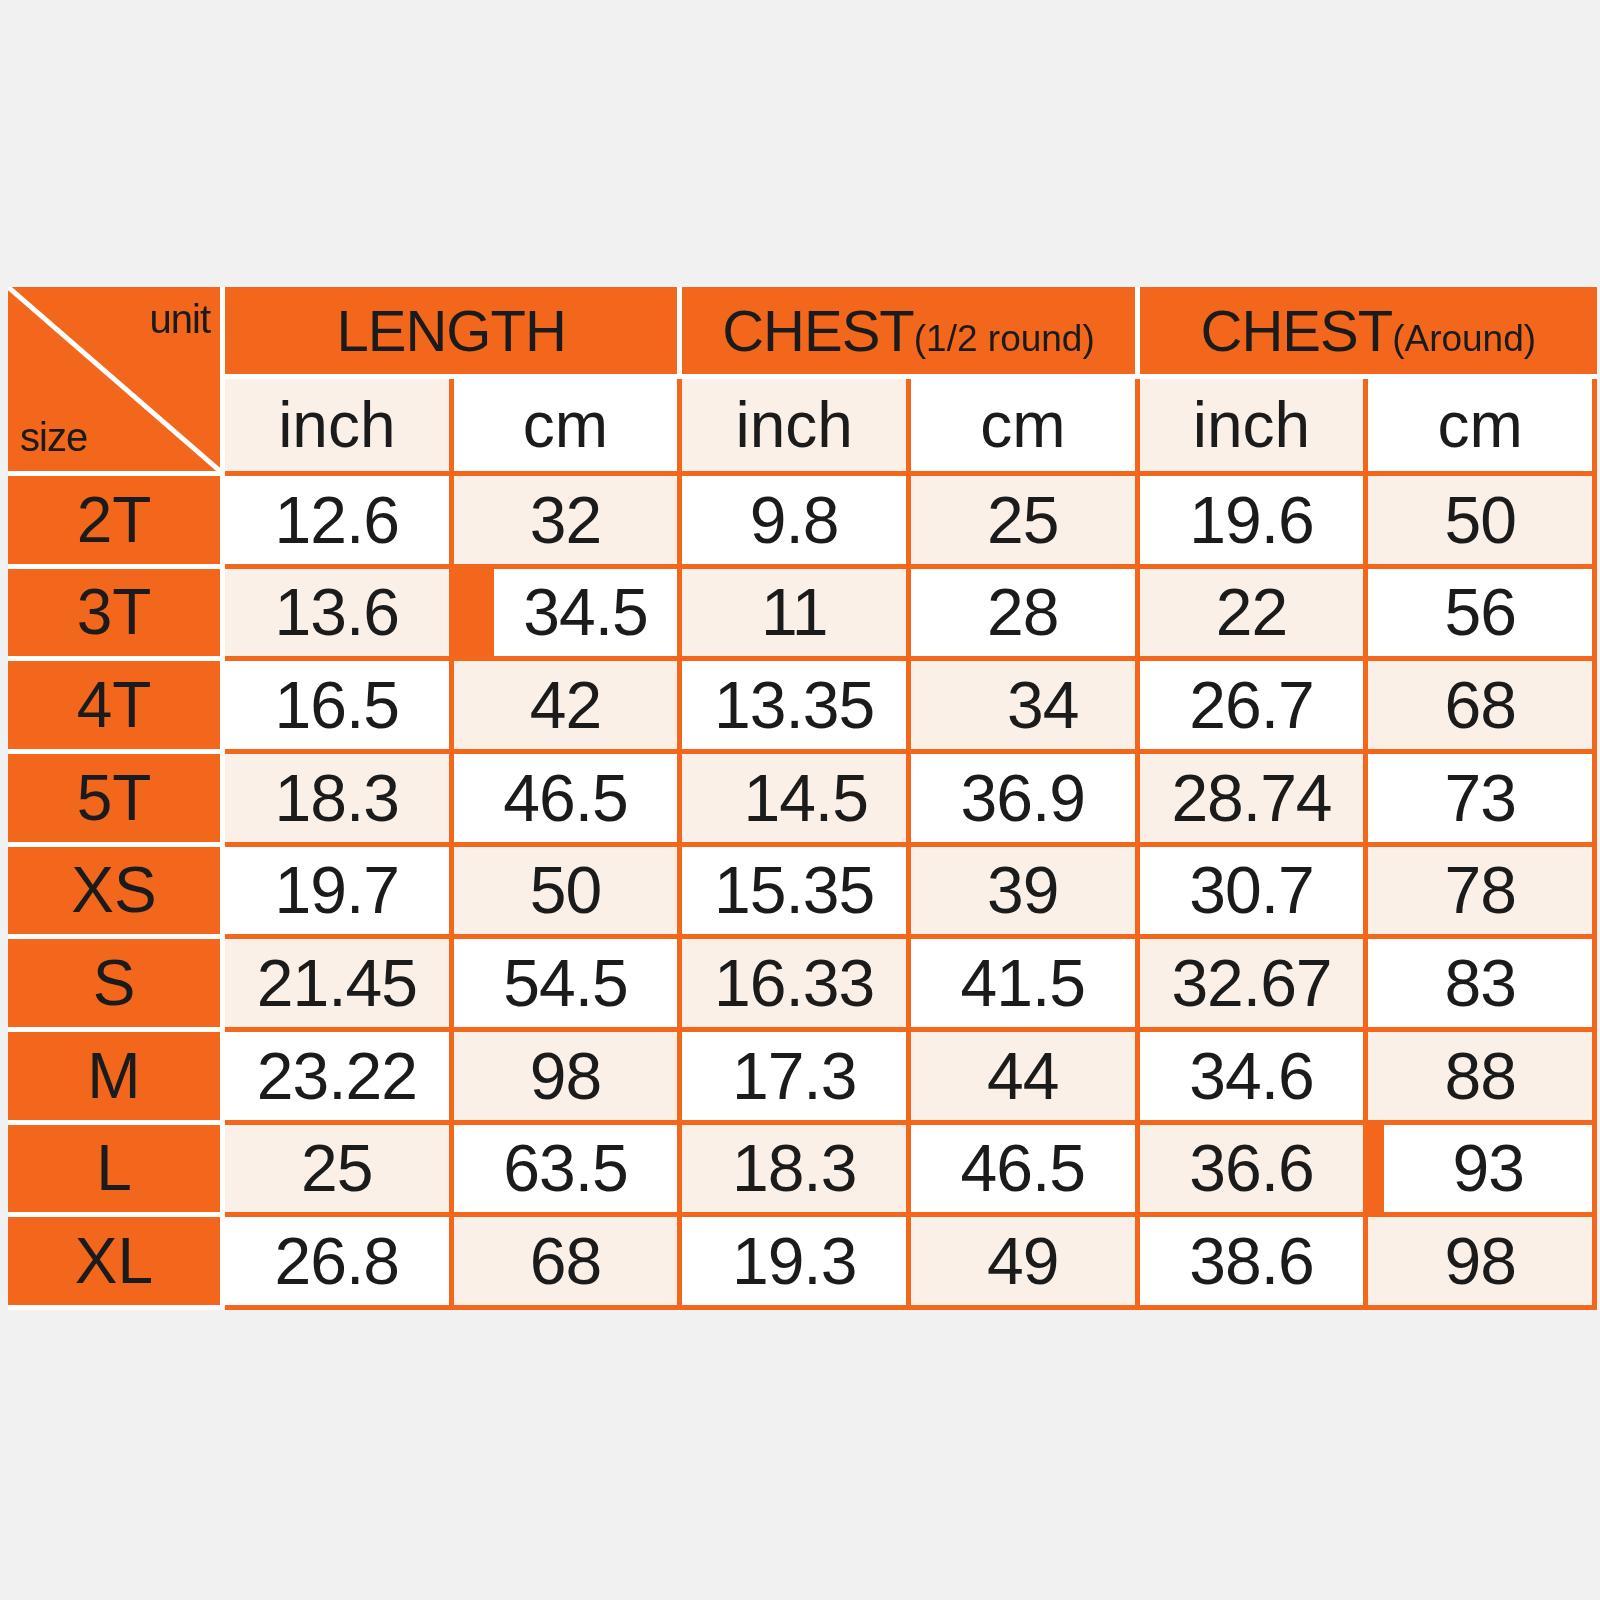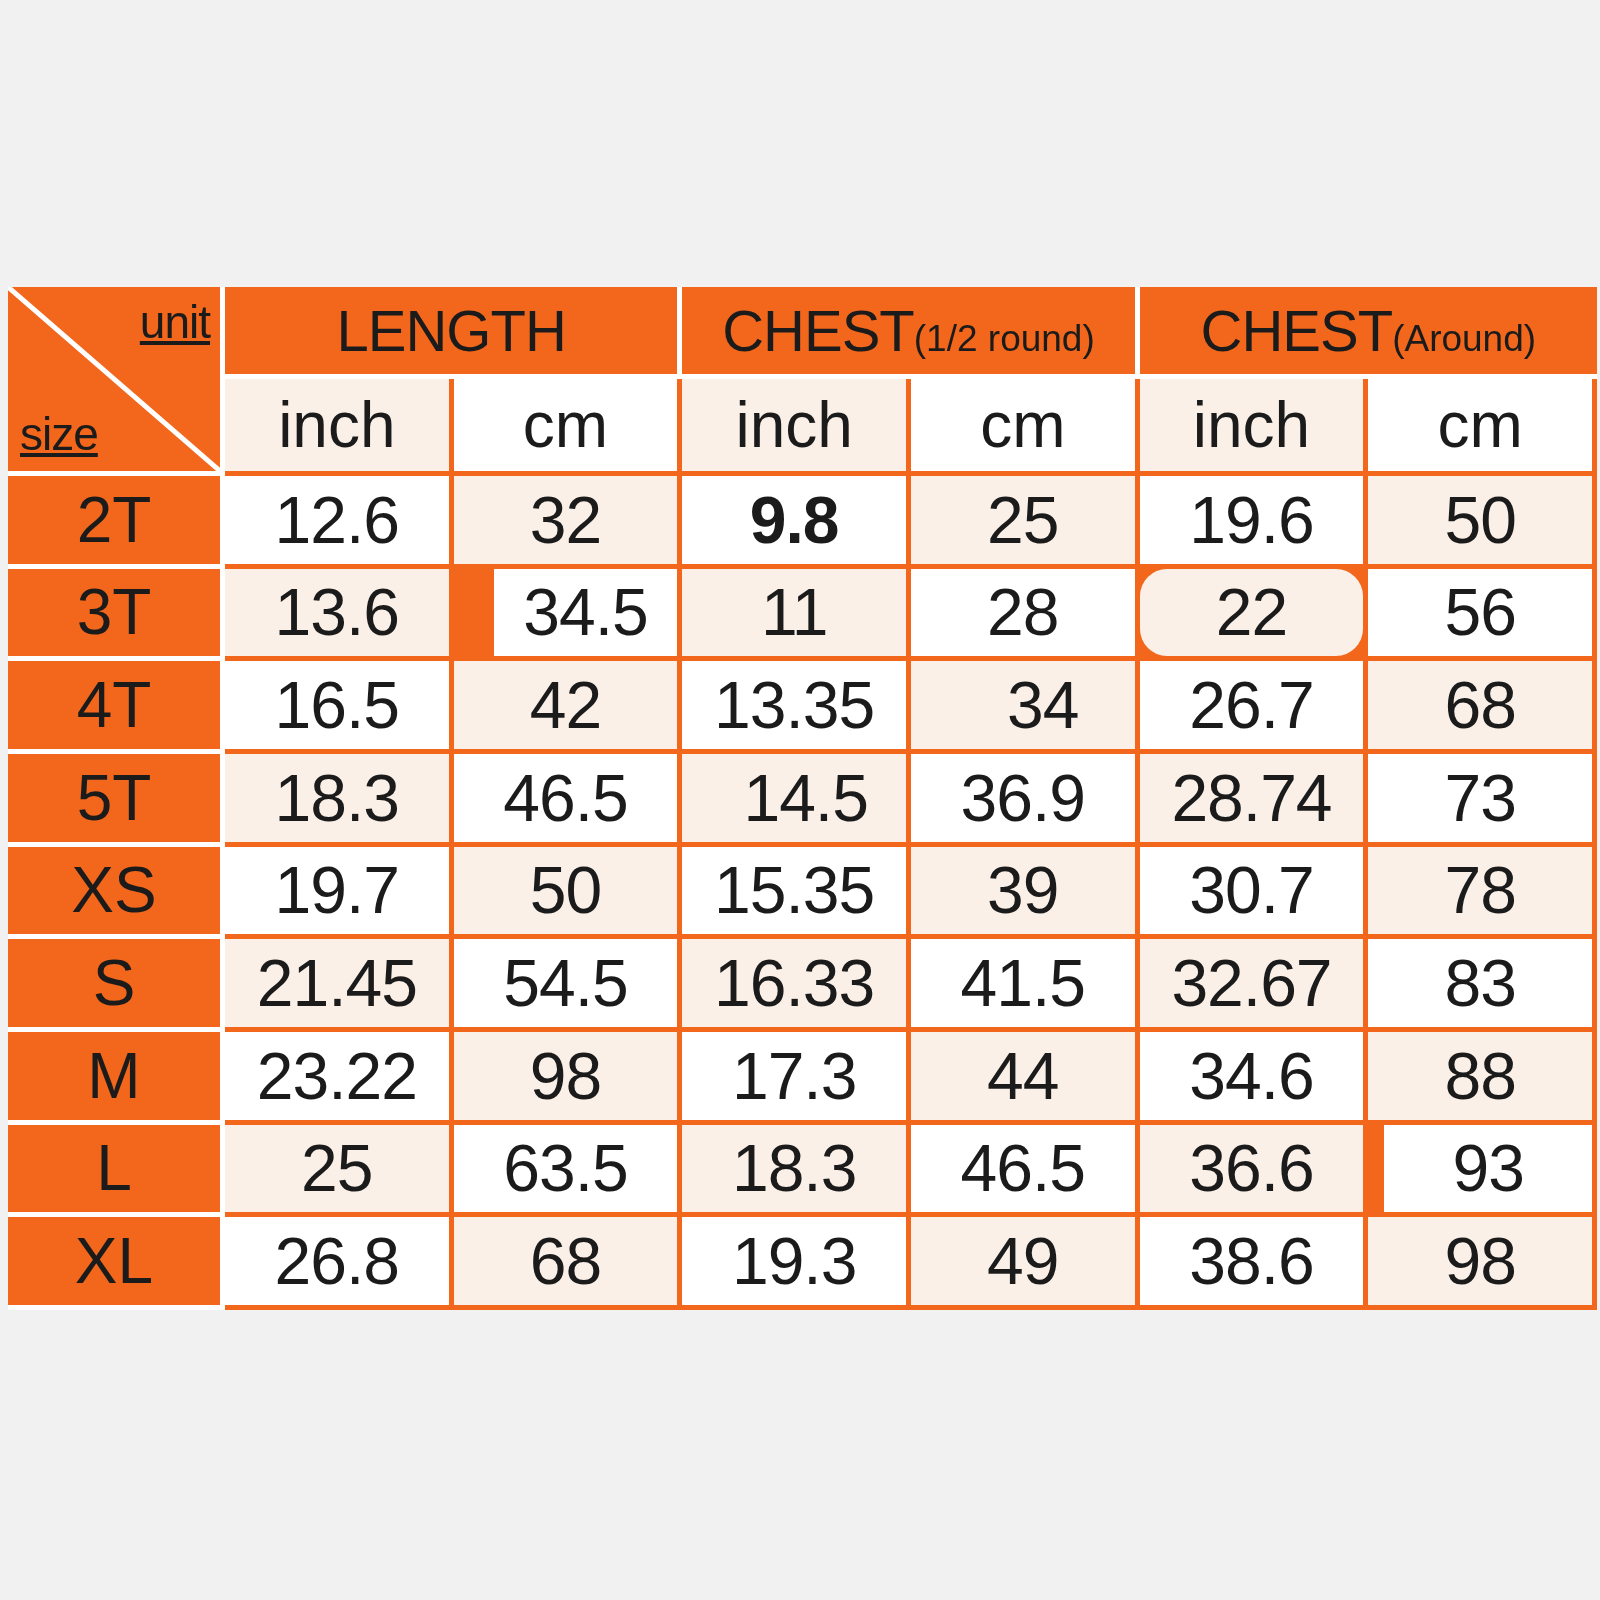--- a/index.html
+++ b/index.html
@@ -30,21 +30,21 @@
   .cell{
     position:relative;
     display:flex;align-items:center;justify-content:center;
     overflow:hidden;
   }
   .orangecell{background:var(--orange,#f2671c);}
   .whitecell{background:var(--cellwhite,#ffffff);}
   .alt{background:var(--cream,#faf0e8);}
   .corner{grid-row:1/3;grid-column:1;}
   .diag{position:absolute;left:0;top:0;width:100%;height:100%;}
-  .lab{position:absolute;font-size:46px;line-height:1;letter-spacing:-1px;text-decoration:underline;}
+  .lab{position:absolute;font-size:40px;line-height:1;letter-spacing:-1px;}
   .lab.unit{top:12px;right:10px;}
   .lab.size{bottom:14px;left:12px;}
   .g1{grid-row:1;grid-column:2 / span 2;}
   .g2{grid-row:1;grid-column:4 / span 2;}
   .g3{grid-row:1;grid-column:6 / span 2;margin-right:-5px;}
   .gwrap{display:flex;align-items:baseline;}
   .ghead .big{font-size:58px;line-height:1;letter-spacing:-1px;}
   .ghead .small{font-size:37px;line-height:1;}
   .unitcell{font-size:64px;}
   .sizecell{font-size:64px;letter-spacing:0px;}
@@ -88,30 +88,30 @@
 
   <div class="cell unitcell alt" style="grid-area: 2 / 2;">inch</div>
       <div class="cell unitcell whitecell" style="grid-area: 2 / 3;">cm</div>
       <div class="cell unitcell alt" style="grid-area: 2 / 4;">inch</div>
       <div class="cell unitcell whitecell" style="grid-area: 2 / 5;">cm</div>
       <div class="cell unitcell alt" style="grid-area: 2 / 6;">inch</div>
       <div class="cell unitcell whitecell" style="grid-area: 2 / 7;">cm</div>
       <div class="cell orangecell sizecell" style="grid-area: 3 / 1;">2T</div>
       <div class="cell valcell whitecell" style="grid-area: 3 / 2;">12.6</div>
       <div class="cell valcell alt" style="grid-area: 3 / 3;">32</div>
-      <div class="cell valcell whitecell" style="grid-area: 3 / 4; font-weight: bold;">9.8</div>
+      <div class="cell valcell whitecell" style="grid-area: 3 / 4;">9.8</div>
       <div class="cell valcell alt" style="grid-area: 3 / 5;">25</div>
       <div class="cell valcell whitecell" style="grid-area: 3 / 6;">19.6</div>
       <div class="cell valcell alt" style="grid-area: 3 / 7;">50</div>
       <div class="cell orangecell sizecell" style="grid-area: 4 / 1;">3T</div>
       <div class="cell valcell alt" style="grid-area: 4 / 2;">13.6</div>
       <div class="cell valcell whitecell" style="grid-area: 4 / 3; margin-left: 40px;">34.5</div>
       <div class="cell valcell alt" style="grid-area: 4 / 4;">11</div>
       <div class="cell valcell whitecell" style="grid-area: 4 / 5;">28</div>
-      <div class="cell valcell alt" style="grid-area: 4 / 6; border-radius: 27px;">22</div>
+      <div class="cell valcell alt" style="grid-area: 4 / 6;">22</div>
       <div class="cell valcell whitecell" style="grid-area: 4 / 7;">56</div>
       <div class="cell orangecell sizecell" style="grid-area: 5 / 1;">4T</div>
       <div class="cell valcell whitecell" style="grid-area: 5 / 2;">16.5</div>
       <div class="cell valcell alt" style="grid-area: 5 / 3;">42</div>
       <div class="cell valcell whitecell" style="grid-area: 5 / 4;">13.35</div>
       <div class="cell valcell alt" style="grid-area: 5 / 5; padding-left: 40px;">34</div>
       <div class="cell valcell whitecell" style="grid-area: 5 / 6;">26.7</div>
       <div class="cell valcell alt" style="grid-area: 5 / 7;">68</div>
       <div class="cell orangecell sizecell" style="grid-area: 6 / 1;">5T</div>
       <div class="cell valcell alt" style="grid-area: 6 / 2;">18.3</div>

